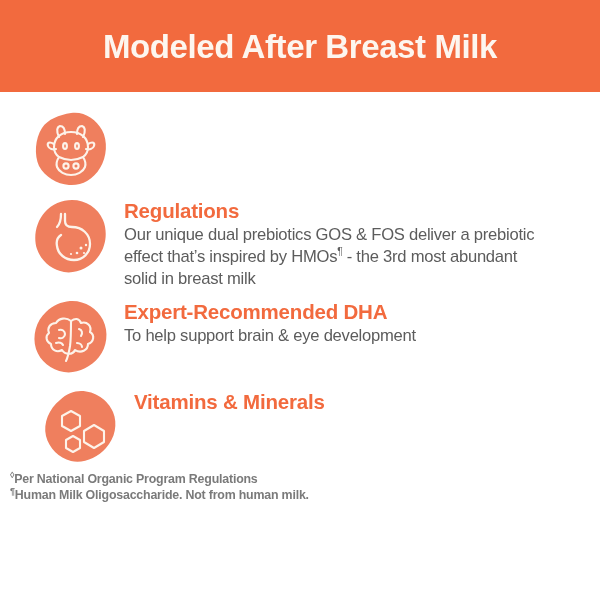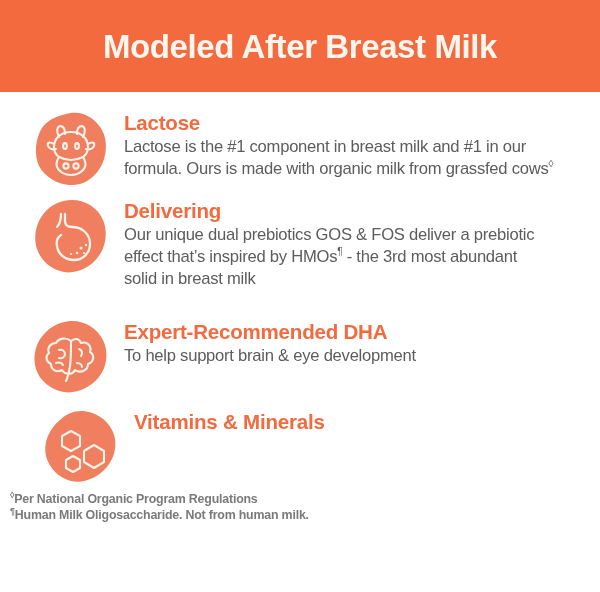--- a/index.html
+++ b/index.html
@@ -50,21 +50,21 @@
     padding: 12px 0 0 0;
   }
   .benefit-row {
     display: flex;
     align-items: flex-start;
     padding: 0 20px 0 32px;
     margin-bottom: 4px;
   }
   .benefit-row.row-lactose { margin-top: 6px; }
   .benefit-row.row-prebiotics { margin-top: 10px; }
-  .benefit-row.row-dha { margin-top: 28px; }
+  .benefit-row.row-dha { margin-top: 8px; }
   .benefit-row.row-vitamins { margin-top: 12px; padding-left: 42px; }
 
   .badge {
     width: 78px;
     height: 78px;
     flex: 0 0 78px;
     position: relative;
     margin-right: 14px;
   }
   .badge svg { display: block; width: 78px; height: 78px; }
@@ -136,24 +136,20 @@
             <path d="M56 34 C61 31 63 33 62 36 C61 39 57 40 54 39"></path>
             <path d="M39 22 C49 22 56 28 56 37 C56 41 54 45 51 47 C53 50 54 54 53 57 C51 62 45 65 39 65 C33 65 27 62 25 57 C24 54 25 50 27 47 C24 45 22 41 22 37 C22 28 29 22 39 22 Z"></path>
             <path d="M27 47 C31 49 35 50 39 50 C43 50 47 49 51 47"></path>
             <ellipse cx="33" cy="36" rx="1.9" ry="2.9"></ellipse>
             <ellipse cx="45" cy="36" rx="1.9" ry="2.9"></ellipse>
             <circle cx="34" cy="56" r="2.6"></circle>
             <circle cx="44" cy="56" r="2.6"></circle>
           </g>
         </svg>
       </div>
-      <div class="benefit-text">
-        <p class="benefit-heading">Lactose</p>
-        <p class="benefit-body"><span>Lactose is the #1 component in breast milk and #1 in our formula. Ours is made with organic milk from grassfed cows</span><span class="sup">◊</span></p>
-      </div>
     </div>
 
     <div class="benefit-row row-prebiotics">
       <div class="badge">
         <svg viewBox="0 0 78 78" xmlns="http://www.w3.org/2000/svg">
           <path d="M40 2 C54 2 66 10 71 22 C76 34 74 49 66 59 C58 70 44 76 32 74 C20 72 9 63 5 51 C1 39 4 24 13 14 C20 6 30 2 40 2 Z" fill="#EF7F5E"></path>
           <g fill="none" stroke="#FDF3EA" stroke-width="2.3" stroke-linecap="round" stroke-linejoin="round">
             <path d="M33 16 L33 23 C33 27 36 29 40 29 C50 29 58 36 58 46 C58 55 51 62 42 62 C33 62 26 56 25 48 C24 43 26 39 29 37"></path>
             <path d="M29 16 C29 22 28 26 25 29"></path>
           </g>
@@ -161,21 +157,21 @@
             <circle cx="49" cy="50" r="1.5"></circle>
             <circle cx="54" cy="47" r="1.2"></circle>
             <circle cx="45" cy="55" r="1.3"></circle>
             <circle cx="52" cy="55" r="1.1"></circle>
             <circle cx="39" cy="56" r="1.1"></circle>
             <circle cx="57" cy="52" r="1"></circle>
           </g>
         </svg>
       </div>
       <div class="benefit-text">
-        <p class="benefit-heading">Delivering</p>
+        <p class="benefit-heading">Regulations</p>
         <p class="benefit-body"><span>Our unique dual prebiotics GOS &amp; FOS deliver a prebiotic effect that’s inspired by HMOs</span><span class="sup">¶</span><span> - the 3rd most abundant solid in breast milk</span></p>
       </div>
     </div>
 
     <div class="benefit-row row-dha">
       <div class="badge">
         <svg viewBox="0 0 78 78" xmlns="http://www.w3.org/2000/svg">
           <path d="M38 2 C52 1 65 9 71 21 C77 33 75 48 67 58 C58 69 44 75 32 73 C19 71 8 62 4 50 C0 37 4 22 14 13 C21 6 29 3 38 2 Z" fill="#EF7F5E"></path>
           <g fill="none" stroke="#FDF3EA" stroke-width="2.1" stroke-linecap="round" stroke-linejoin="round">
             <path d="M39 22 C34 18 27 19 24 24 C18 24 15 29 17 34 C13 37 14 43 19 45 C19 51 25 54 30 51 C33 56 41 56 43 51 C49 55 56 51 56 45 C62 43 63 36 58 33 C60 27 55 22 49 24 C47 19 43 19 39 22 Z"></path>

